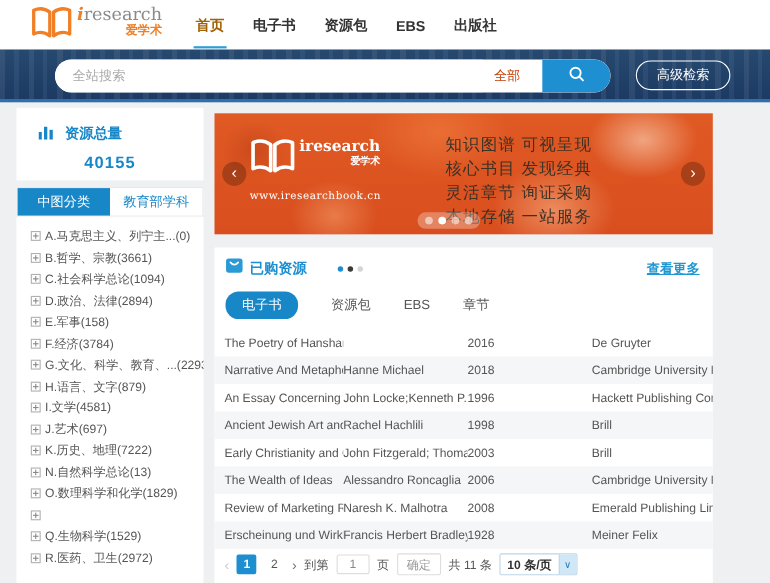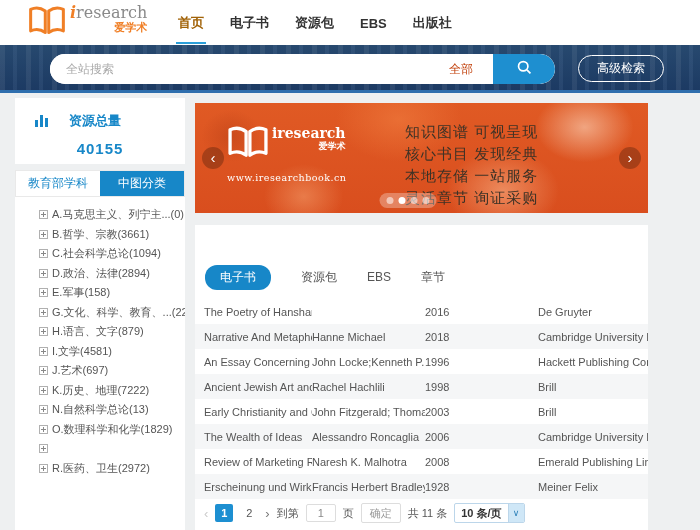--- a/index.html
+++ b/index.html
@@ -25,26 +25,26 @@
     border-bottom:3px solid #2f6fae; }
   .searchbox { position:absolute; left:50px; top:9px; width:505px; height:30px; display:flex; background:#fff; border-radius:15px; overflow:hidden; align-items:center; }
   .search-input { flex:1; border:none; outline:none; height:100%; padding:0 12px 0 16px; font-size:12px; color:#737373; }
   .search-input::placeholder { color:#aaa; }
   .scope { font-size:12px; color:#c2410c; padding:0 20px 0 10px; cursor:pointer; white-space:nowrap; }
   .searchbtn { width:62px; height:30px; border:none; background:#1e8fd0; border-radius:0 15px 15px 0; cursor:pointer; display:flex; align-items:center; justify-content:center; }
   .adv { position:absolute; left:578px; top:10px; height:27px; padding:0 18px; background:transparent; border:1px solid #fff; border-radius:14px; color:#fff; font-size:12px; cursor:pointer; }
 
   
   .total-card { position:absolute; left:15px; top:98px; width:170px; height:66px; background:#fff; }
-  .total-head { display:flex; align-items:flex-end; gap:20px; padding:14px 0 0 20px; color:#1787c8; font-size:13px; font-weight:bold; }
+  .total-head { display:flex; align-items:flex-end; gap:10px; padding:14px 0 0 20px; color:#1787c8; font-size:13px; font-weight:bold; }
   .total-num { text-align:center; color:#1787c8; font-size:15px; font-weight:bold; letter-spacing:1px; margin-top:10px; }
   .side-tabs { position:absolute; left:15px; top:170px; width:170px; height:27px; display:flex; background:#fff; border:1px solid #e9e9e9; }
   .side-tab { flex:1; display:flex; align-items:center; justify-content:center; font-size:12px; color:#1787c8; cursor:pointer; }
   .side-tab.active { background:#1787c8; color:#fff; }
-  .cat-list { position:absolute; left:15px; top:197px; width:170px; height:333px; background:#fff; padding:8px 0 0 24px; overflow:hidden; }
+  .cat-list { position:absolute; left:15px; top:197px; width:170px; height:333px; background:#fff; padding:8px 0 0 13px; overflow:hidden; }
   .cat-item { height:19.5px; display:flex; align-items:center; font-size:11px; color:#555; cursor:pointer; white-space:nowrap; }
   .plus { position:relative; width:9px; height:9px; border:1px solid #b0b0b0; margin-right:4px; flex:none; background:#fff; }
   .plus::before { content:""; position:absolute; left:1px; right:1px; top:3px; height:1px; background:#888; }
   .plus::after { content:""; position:absolute; top:1px; bottom:1px; left:3px; width:1px; background:#888; }
 
   
   .banner { position:absolute; left:195px; top:103px; width:453px; height:110px; overflow:hidden;
     background:
       radial-gradient(70px 50px at 86% 22%, rgba(255,228,205,0.55), transparent 70%),
       radial-gradient(80px 60px at 68% 80%, rgba(255,196,155,0.5), transparent 70%),
@@ -148,22 +148,22 @@
           <rect x="5" y="0" width="3" height="12" fill="#1787c8"></rect>
           <rect x="10" y="3" width="3" height="9" fill="#1787c8"></rect>
         </svg>
       </span>
       <span>资源总量</span>
     </div>
     <div class="total-num">40155</div>
   </div>
 
   <div class="side-tabs">
+    <div class="side-tab active">中图分类</div>
     <div class="side-tab">教育部学科</div>
-    <div class="side-tab active">中图分类</div>
   </div>
 
   <div class="cat-list">
     <div class="cat-item">
         <span class="plus"></span>
         <span>A.马克思主义、列宁主...(0)</span>
       </div>
     <div class="cat-item">
         <span class="plus"></span>
         <span>B.哲学、宗教(3661)</span>
@@ -175,20 +175,24 @@
     <div class="cat-item">
         <span class="plus"></span>
         <span>D.政治、法律(2894)</span>
       </div>
     <div class="cat-item">
         <span class="plus"></span>
         <span>E.军事(158)</span>
       </div>
     <div class="cat-item">
         <span class="plus"></span>
+        <span>F.经济(3784)</span>
+      </div>
+    <div class="cat-item">
+        <span class="plus"></span>
         <span>G.文化、科学、教育、...(2293)</span>
       </div>
     <div class="cat-item">
         <span class="plus"></span>
         <span>H.语言、文字(879)</span>
       </div>
     <div class="cat-item">
         <span class="plus"></span>
         <span>I.文学(4581)</span>
       </div>
@@ -203,20 +207,24 @@
     <div class="cat-item">
         <span class="plus"></span>
         <span>N.自然科学总论(13)</span>
       </div>
     <div class="cat-item">
         <span class="plus"></span>
         <span>O.数理科学和化学(1829)</span>
       </div>
     <div class="cat-item">
         <span class="plus"></span>
+      </div>
+    <div class="cat-item">
+        <span class="plus"></span>
+        <span>Q.生物科学(1529)</span>
       </div>
     <div class="cat-item">
         <span class="plus"></span>
         <span>R.医药、卫生(2972)</span>
       </div>
   </div>
 
   <div class="banner">
     <button class="arr left">‹</button>
     <button class="arr right">›</button>
@@ -231,32 +239,47 @@
         <span class="bn-brand-text">
           <span class="bn-brand"><span>i</span><span>research</span></span>
           <span class="bn-brand-sub">爱学术</span>
         </span>
       </div>
       <div class="bn-site">www.iresearchbook.cn</div>
     </div>
     <div class="slogans">
       <div class="slogan-line">知识图谱 可视呈现</div>
       <div class="slogan-line">核心书目 发现经典</div>
+      <div class="slogan-line">灵活章节 询证采购</div>
       <div class="slogan-line">本地存储 一站服务</div>
-      <div class="slogan-line">灵活章节 询证采购</div>
     </div>
     <div class="bn-dots">
       <span class="bn-dot"></span>
       <span class="bn-dot active"></span>
       <span class="bn-dot"></span>
       <span class="bn-dot"></span>
     </div>
   </div>
 
   <section class="purchased">
+    <div class="p-head">
+      <span>
+        <svg width="16" height="15" viewBox="0 0 16 15">
+          <rect x="0.5" y="1" width="15" height="13" rx="2.5" fill="#2a9ad6"></rect>
+          <path d="M4.5 4.5 Q8 8.8 11.5 4.5" fill="none" stroke="#fff" stroke-width="1.6" stroke-linecap="round"></path>
+        </svg>
+      </span>
+      <span class="p-title">已购资源</span>
+      <span class="p-dots">
+        <span class="p-dot d1"></span>
+        <span class="p-dot d2"></span>
+        <span class="p-dot d3"></span>
+      </span>
+      <a class="more">查看更多</a>
+    </div>
 
     <div class="p-tabs">
       <span class="p-tab active">电子书</span>
       <span class="p-tab">资源包</span>
       <span class="p-tab">EBS</span>
       <span class="p-tab">章节</span>
     </div>
 
     <div class="table">
       <div class="trow">

